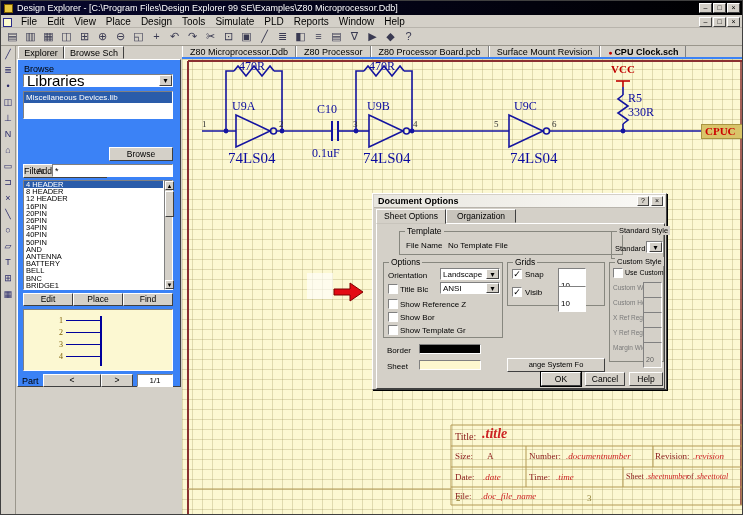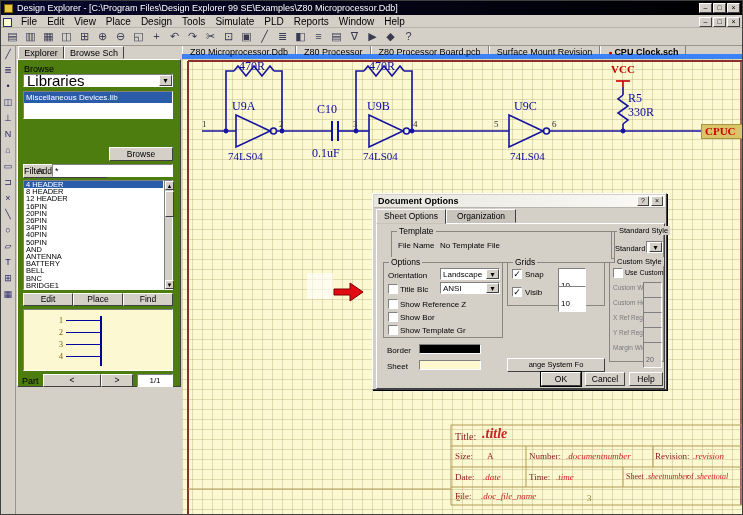--- a/index.html
+++ b/index.html
@@ -23,43 +23,43 @@
 
 #toolbar{left:0;top:27px;width:743px;height:18px;display:flex;align-items:center;padding-left:3px;border-bottom:1px solid #9a968c;gap:1px}
 .tbicon{width:17px;height:15px;font-size:11px;line-height:14px;text-align:center;color:#3a3a52;background:#d4d0c8}
 
 #sidetools{left:0;top:45px;width:15px;height:470px;border-right:1px solid #9a968c;display:flex;flex-direction:column;align-items:center;padding-top:2px;gap:3px}
 .stool{width:13px;height:13px;font-size:9px;line-height:12px;text-align:center;color:#2a2a6a;background:#d4d0c8}
 
 #leftpanel{left:15px;top:45px;width:166px;height:341px}
 .ptab{position:absolute;height:13px;font-size:9px;line-height:12px;text-align:center;background:#c8c4bc;border:1px solid;border-color:#fff #404040 #c8c4bc #fff}
 #ptabs .ptab:last-child{background:#d4d0c8;font-weight:normal;z-index:2}
-#pframe{position:absolute;left:1px;top:13px;width:164px;height:328px;background:#4d7c0f;border:1px solid;border-color:#fff #404040 #404040 #fff}
+#pframe{position:absolute;left:1px;top:13px;width:164px;height:328px;background:#3b82f6;border:1px solid;border-color:#fff #404040 #404040 #fff}
 .plabel{font-size:9px;color:#000}
 .dd{position:relative;background:#fff;border:1px solid;border-color:#808080 #fff #fff #808080;font-size:15px;line-height:11px;padding:0 14px 0 3px;white-space:nowrap;overflow:hidden}
 .dd::after{content:"▾";position:absolute;right:0;top:0;bottom:0;width:11px;background:#d4d0c8;border:1px solid;border-color:#fff #404040 #404040 #fff;font-size:8px;line-height:10px;text-align:center;color:#000}
 .liblist .row{font-size:8px;line-height:11px;padding:0 2px;white-space:nowrap;overflow:hidden}
 .liblist .row:first-child{background:#2a5caa;color:#fff}
 .clist .row{font-size:7.5px;line-height:7.2px;padding:0 2px;white-space:nowrap}
 .clist .row:first-child{background:#2a5caa;color:#fff}
 .btn{background:#d4d0c8;border:1px solid;border-color:#fff #404040 #404040 #fff;font-size:8.5px;text-align:center;color:#000}
 .sb{position:absolute;background:#d4d0c8}
 .sbbtn{width:9px;height:9px;font-size:6px;line-height:8px;text-align:center}
 .prow{display:flex;align-items:center;height:12px}
 .pnum{width:14px;font-size:8px;color:#7a5c00;text-align:right;padding-right:3px;font-family:"Liberation Serif",serif}
 .pline{width:34px;height:0;border-top:1.5px solid #00009c}
 
-#doctabs{left:181px;top:45px;width:562px;height:13px;background:#d4d0c8;display:flex;border-bottom:5px solid #3b82f6}
+#doctabs{left:181px;top:45px;width:562px;height:13px;background:#d4d0c8;display:flex;border-bottom:2px solid #3b82f6}
 .doctab{font-size:9px;line-height:12px;padding:0 7px;border-right:1px solid #808080;border-left:1px solid #fff;white-space:nowrap;color:#000}
 .doctab:last-child{font-weight:bold}
 .doctab:last-child::before{content:"● ";color:#c00000;font-size:7px}
 
 #canvas{left:181px;top:58px;width:562px;height:457px;background-color:#fcf8d2;background-image:linear-gradient(rgba(150,140,80,.28) 1px,transparent 1px),linear-gradient(90deg,rgba(150,140,80,.28) 1px,transparent 1px);background-size:10px 10px;overflow:hidden}
 .slab{position:absolute;font-family:"Liberation Serif",serif;font-size:12px;color:#0a0aa0;white-space:nowrap}
-.slab.sm{font-size:11px}
+.slab.sm{font-size:15px}
 .pinno{position:absolute;font-family:"Liberation Serif",serif;font-size:9px;color:#303030}
 .vcc{position:absolute;font-family:"Liberation Serif",serif;font-size:11px;color:#c00000;font-weight:bold}
 #cpuc{position:absolute;left:519px;top:65px;width:43px;height:15px;background:#d9c469;border:1px solid #a89440;color:#cc0000;font-weight:bold;font-family:"Liberation Serif",serif;font-size:11px;line-height:13px;padding-left:3px}
 .tbl{position:absolute;font-family:"Liberation Serif",serif;font-size:9px;color:#8b1a1a;white-space:nowrap}
 .tbv{position:absolute;font-family:"Liberation Serif",serif;font-size:9px;font-style:italic;color:#cc2222;white-space:nowrap}
 .zone{position:absolute;font-family:"Liberation Serif",serif;font-size:9px;color:#8a7a30}
 #palebox{position:absolute;left:125px;top:214px;width:26px;height:26px;background:rgba(255,255,255,.6)}
 
 #dialog{left:371px;top:192px;width:295px;height:197px;background:#d4d0c8;border:1px solid;border-color:#fff #404040 #404040 #fff;box-shadow:1px 1px 0 #000;z-index:50}
 #dlgtitle{position:absolute;left:1px;top:1px;right:1px;height:13px;background:linear-gradient(90deg,#e8e6df,#fbfaf7);display:flex;align-items:center;border-bottom:1px solid #b8b4ac}
@@ -358,21 +358,21 @@
       <span class="dlgbtn bev">?</span>
       <span class="dlgbtn bev">×</span>
     </div>
     <div id="dtabs">
       <span>
         
       <span class="dtab" style="left: 3px; width: 70px;">Sheet Options</span><span class="dtab" style="left: 73px; width: 70px;">Organization</span></span>
     </div>
     <div id="dlgframe">
 
-      <div class="gb" style="left:14px;top:7px;width:224px;height:32px">
+      <div class="gb" style="left:22px;top:7px;width:224px;height:24px">
         <span class="gtitle">Template</span>
         <span class="dl" style="left:6px;top:9px">File Name</span>
         <span class="dl" style="left:48px;top:9px">No Template File</span>
       </div>
 
       <div class="gb" style="left:234px;top:7px;width:53px;height:28px">
         <span class="gtitle" style="font-size:7.5px">Standard Style</span>
         <span class="dl" style="left:3px;top:12px;font-size:7.5px">Standard</span>
         <div class="dd" style="position:absolute;left:34px;top:9px;width:17px;height:12px;font-size:8px;padding:0 9px 0 2px">A</div>
       </div>

